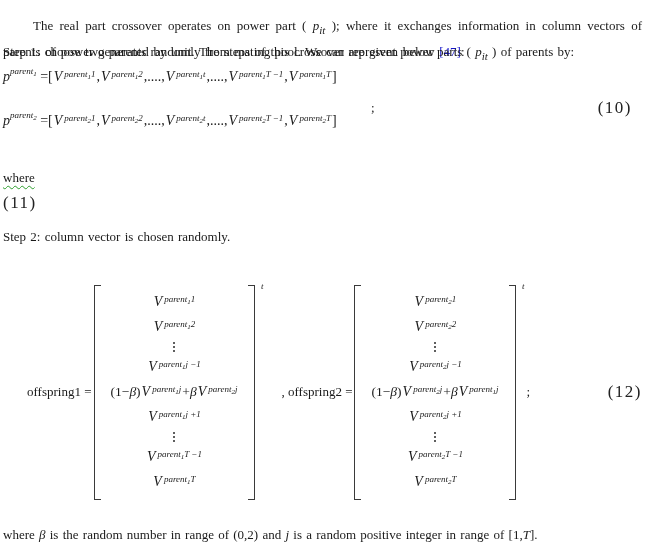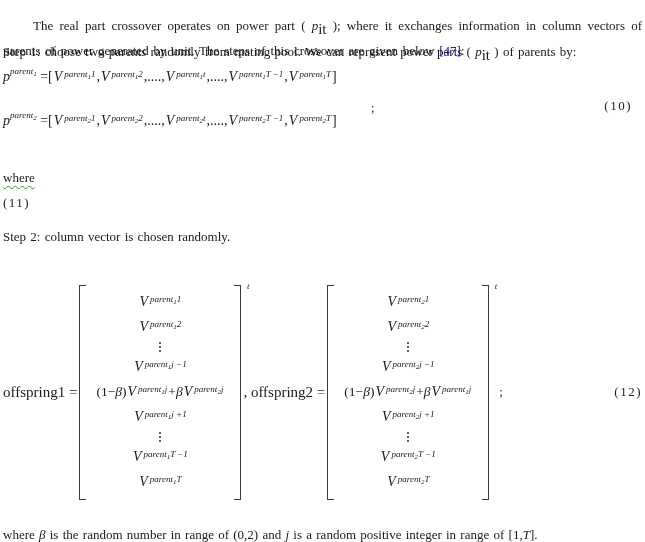--- a/index.html
+++ b/index.html
@@ -18,35 +18,35 @@
   
   .eqfont{font-size:14px;}
   .eqline{white-space:nowrap;}
   .vt{display:inline-flex;align-items:center;margin:0 1px;}
   .vt .vbase{font-size:14px;font-style:italic;}
   .stack{display:inline-flex;flex-direction:row;line-height:1;margin-left:2px;}
   .ssup{font-size:9px;font-style:italic;margin-bottom:3px;white-space:nowrap;}
   .ssub{font-size:9px;font-style:italic;white-space:nowrap;}
   .sidx{font-size:7px;vertical-align:-2px;}
   .psup{font-size:9px;font-style:italic;vertical-align:7px;white-space:nowrap;}
-  .simplesub{font-size:15px;vertical-align:-4px;}
+  .simplesub{font-size:11px;font-style:italic;vertical-align:-4px;}
   .trans{font-size:9px;font-style:italic;vertical-align:8px;}
-  .eqnum{font-size:13px;letter-spacing:1.5px;color:#222;}
+  .eqnum{font-size:17px;letter-spacing:1.5px;color:#222;}
   
   #eq10{height:84px;}
   #eq10 .l1{position:absolute;top:2px;left:0;}
   #eq10 .l2{position:absolute;top:46px;left:0;}
   #eq10 .semi{position:absolute;top:36px;left:368px;font-size:13px;}
   #eq10 .eqnum{position:absolute;top:34px;right:10px;}
   
   #eq11{display:flex;justify-content:space-between;align-items:center;height:30px;}
   #eq11 .eqnum{margin-right:7px;}
   
   #eq12{display:flex;align-items:center;height:232px;}
-  .offlabel{font-size:15px;white-space:nowrap;}
+  .offlabel{font-size:13px;white-space:nowrap;margin-left:24px;}
   .matrix{position:relative;display:flex;align-items:stretch;margin:0 2px;}
   .br{width:6px;border:1px solid #3a3a3a;}
   .br.l{border-right:none;}
   .br.r{border-left:none;}
   .mrows{display:flex;flex-direction:column;justify-content:center;padding:5px 10px;}
   .mrow{display:flex;justify-content:center;align-items:center;height:25px;white-space:nowrap;}
   .mrow.dotsrow{height:15px;}
   .vdots{display:flex;flex-direction:column;align-items:center;gap:2px;}
   .vdots span{width:2px;height:2px;border-radius:50%;background:#2a2a2a;display:block;}
   .msup{position:absolute;top:-4px;right:-8px;font-size:9px;font-style:italic;}

